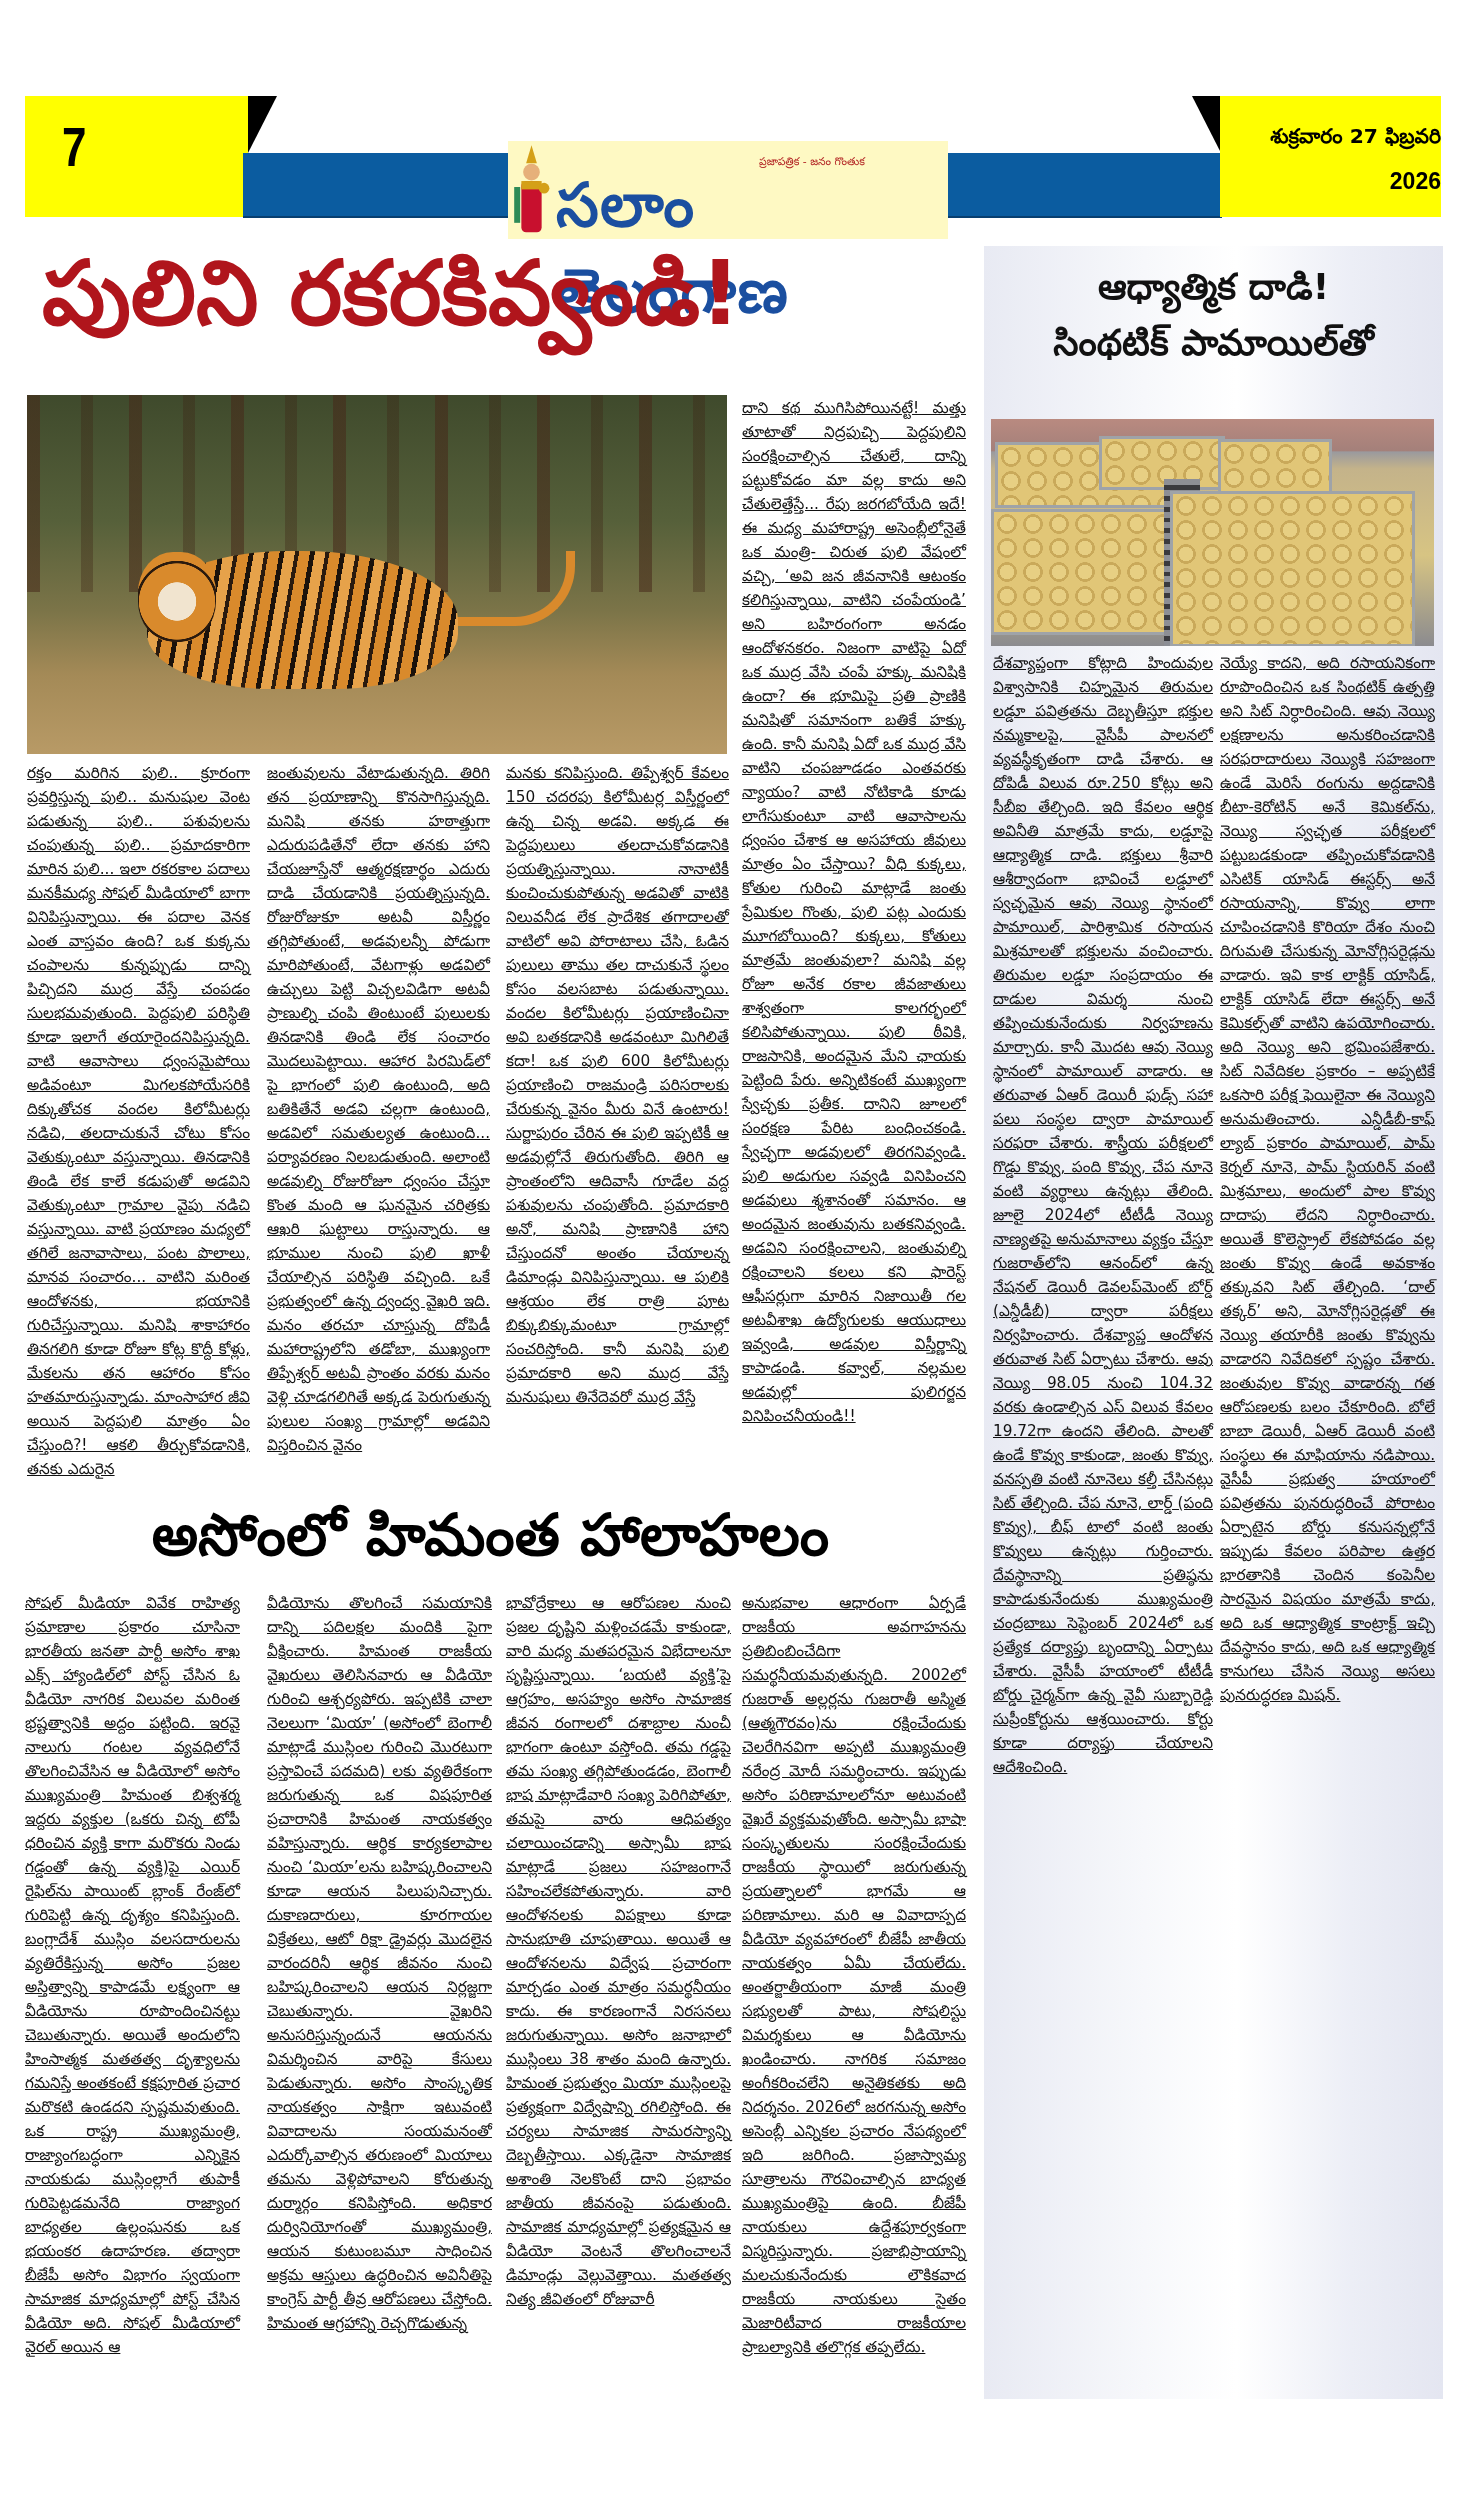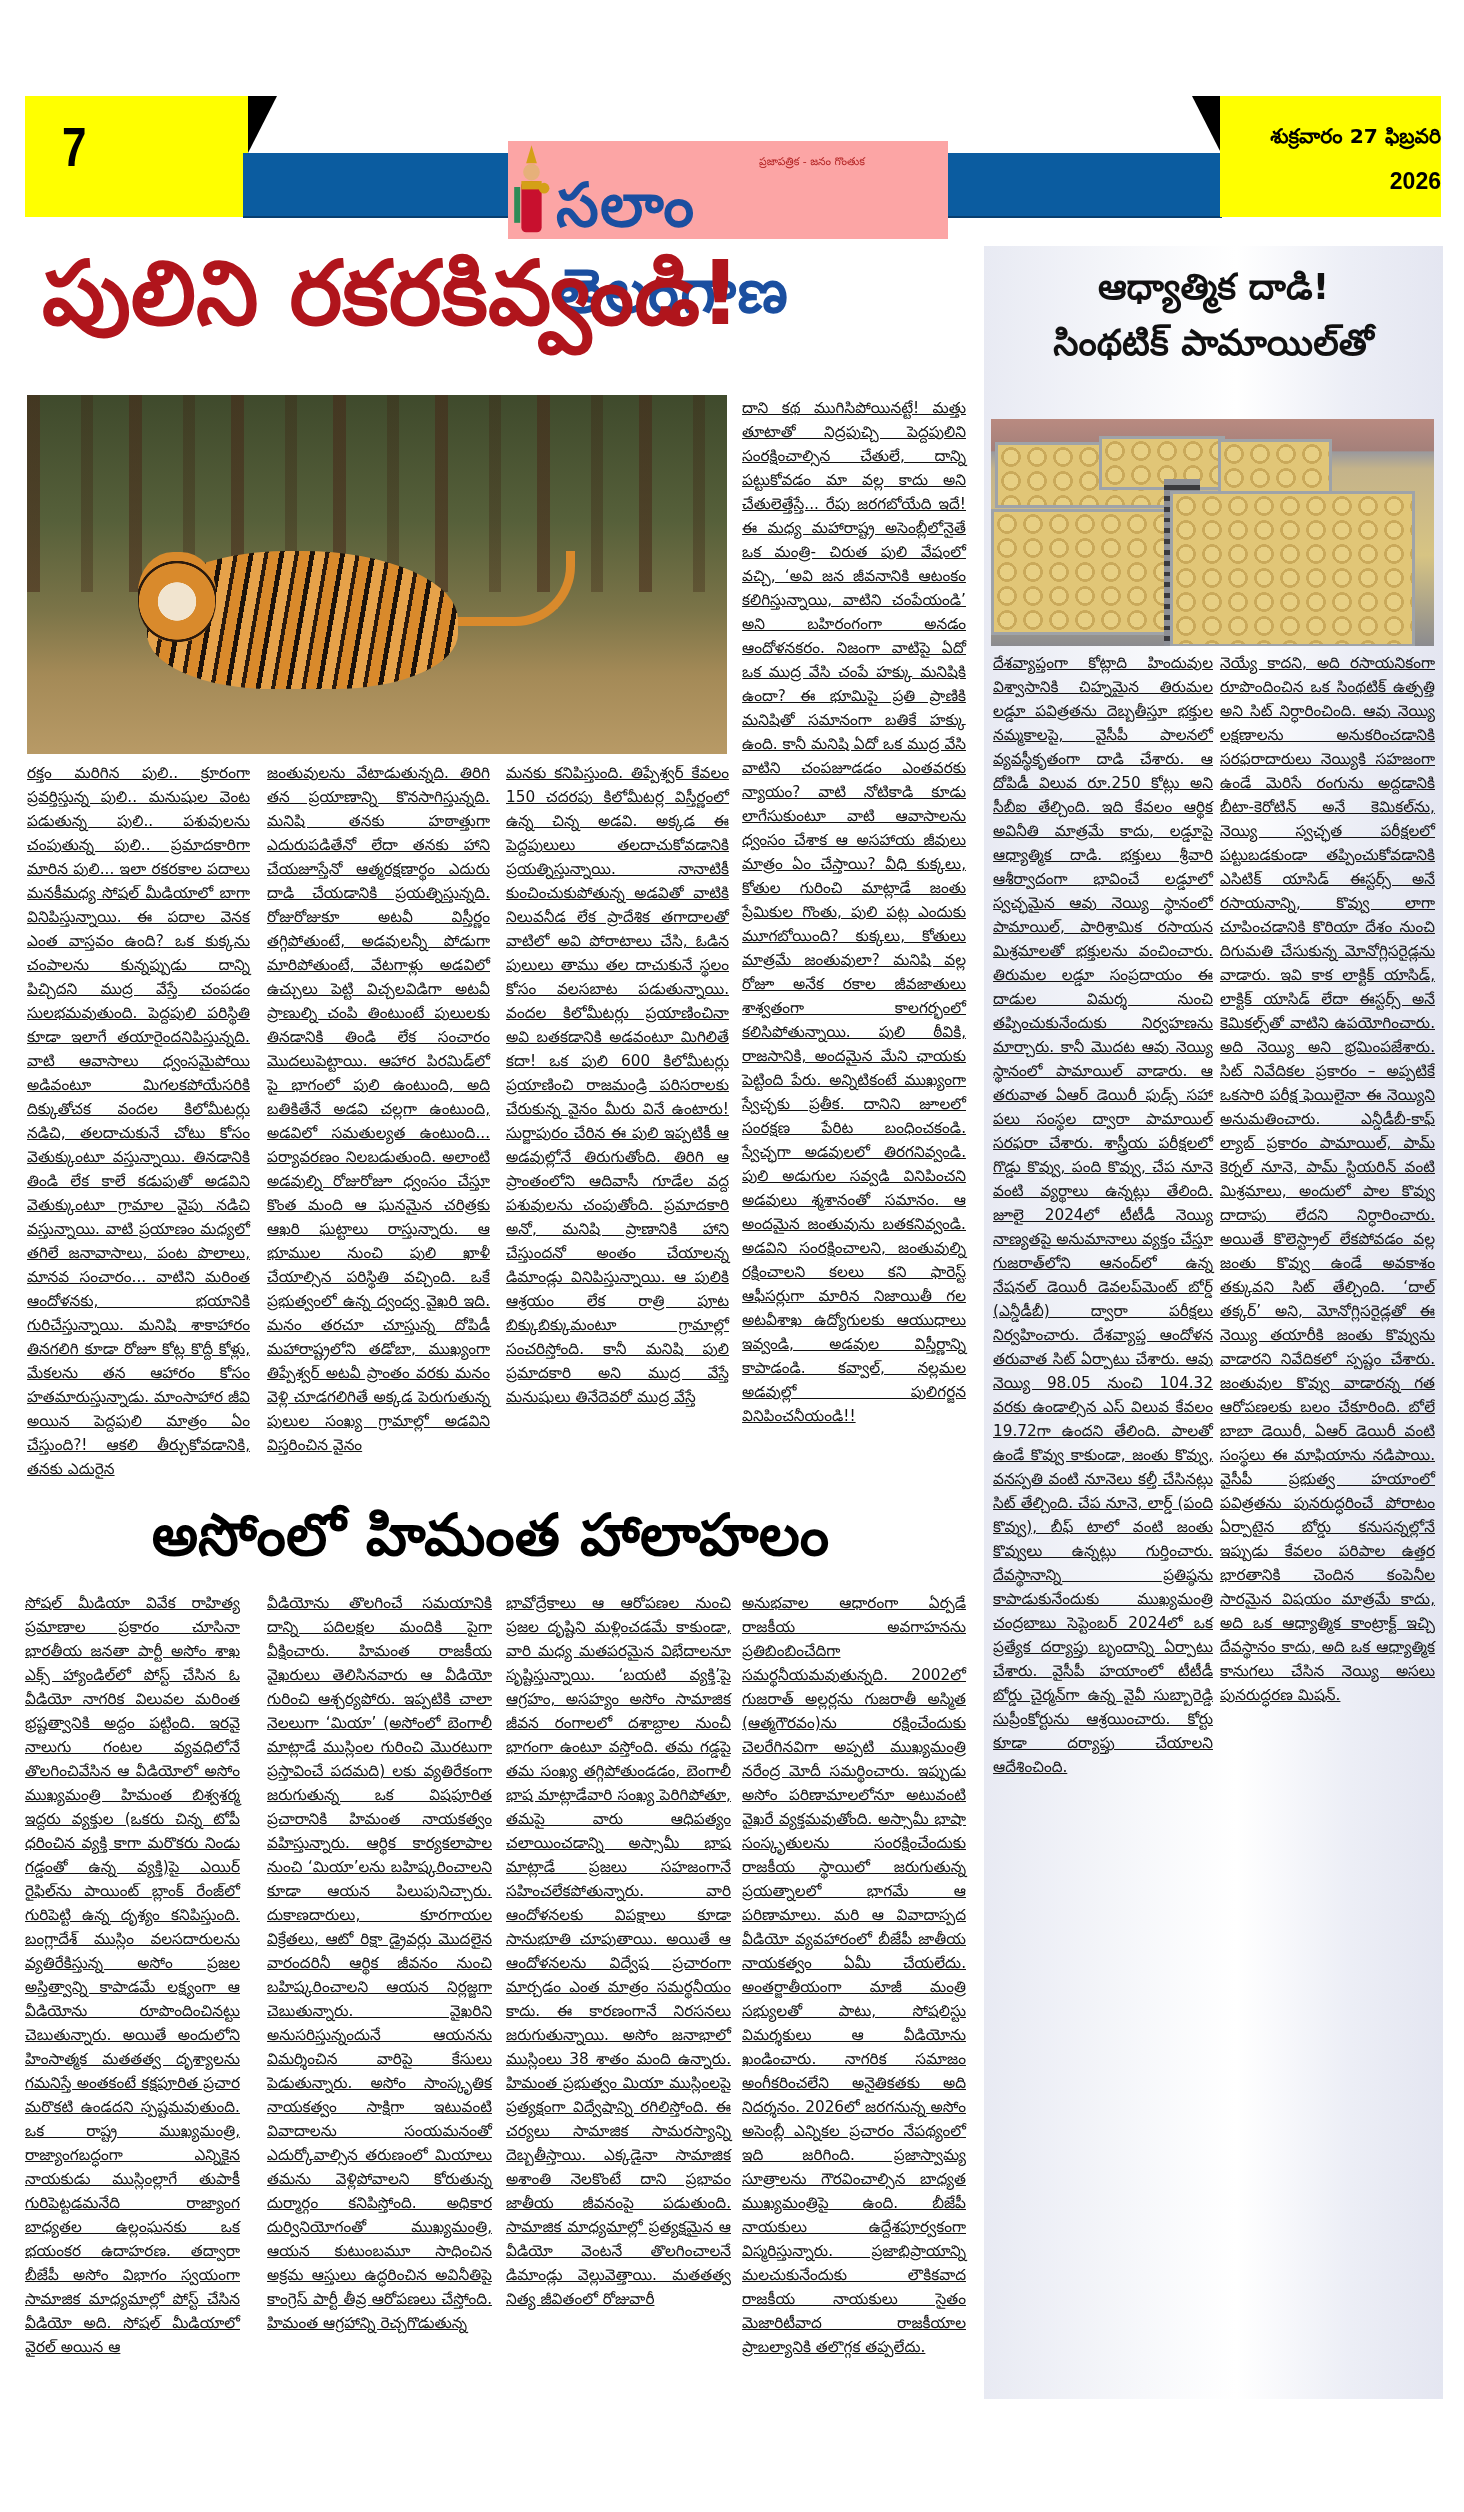--- a/index.html
+++ b/index.html
@@ -7,21 +7,21 @@
 
   
   .page-num-box { position:absolute; left:25px; top:96px; width:223px; height:121px; background:#ffff00; }
   .page-num { position:absolute; left:37px; top:24px; font-family:"Liberation Sans", sans-serif; font-size:55px; font-weight:bold; color:#000; line-height:1; transform:scaleX(0.8); transform-origin:left top; }
   .date-box { position:absolute; left:1220px; top:96px; width:221px; height:121px; background:#ffff00; text-align:right; }
   .date-line1 { margin-top:27.5px; font-size:20.3px; font-weight:bold; color:#000; }
   .date-line2 { margin-top:15.6px; font-family:"Liberation Sans", sans-serif; font-size:23px; font-weight:bold; color:#000; }
   .mast-tri-left { position:absolute; left:248px; top:96px; width:0; height:0; border-left:29px solid #000; border-bottom:57px solid transparent; }
   .mast-tri-right { position:absolute; left:1192px; top:96px; width:0; height:0; border-right:29px solid #000; border-bottom:57px solid transparent; }
   .mast-bar { position:absolute; left:243px; top:153px; width:979px; height:63px; background:#0b5ca0; border-bottom:2.4px solid #083f70; }
-  .logo-panel { position:absolute; left:508px; top:141px; width:440px; height:98px; background:#fca5a5; }
+  .logo-panel { position:absolute; left:508px; top:141px; width:440px; height:98px; background:#fef9c3; }
   .logo-deity { position:absolute; left:4.8px; top:3.6px; width:37px; height:90px; }
   .logo-tagline { position:absolute; left:251px; top:14.4px; font-size:10.8px; color:#b22222; }
   .logo-title { position:absolute; left:48px; top:27.5px; font-size:61px; font-weight:normal; color:#1b4fa0; letter-spacing:1.2px; -webkit-text-stroke:1.8px #1b4fa0; }
 
   
   .headline-main { position:absolute; left:42px; top:245px; font-size:89px; font-weight:bold; color:#b0151c; line-height:1.1; white-space:nowrap; }
 
   
   .tiger-photo { position:absolute; left:27px; top:395px; width:700px; height:359px; overflow:hidden;
     background: linear-gradient(180deg, #3f4a2c 0%, #56603a 35%, #7b7448 60%, #a48a57 78%, #b89a66 100%); }

